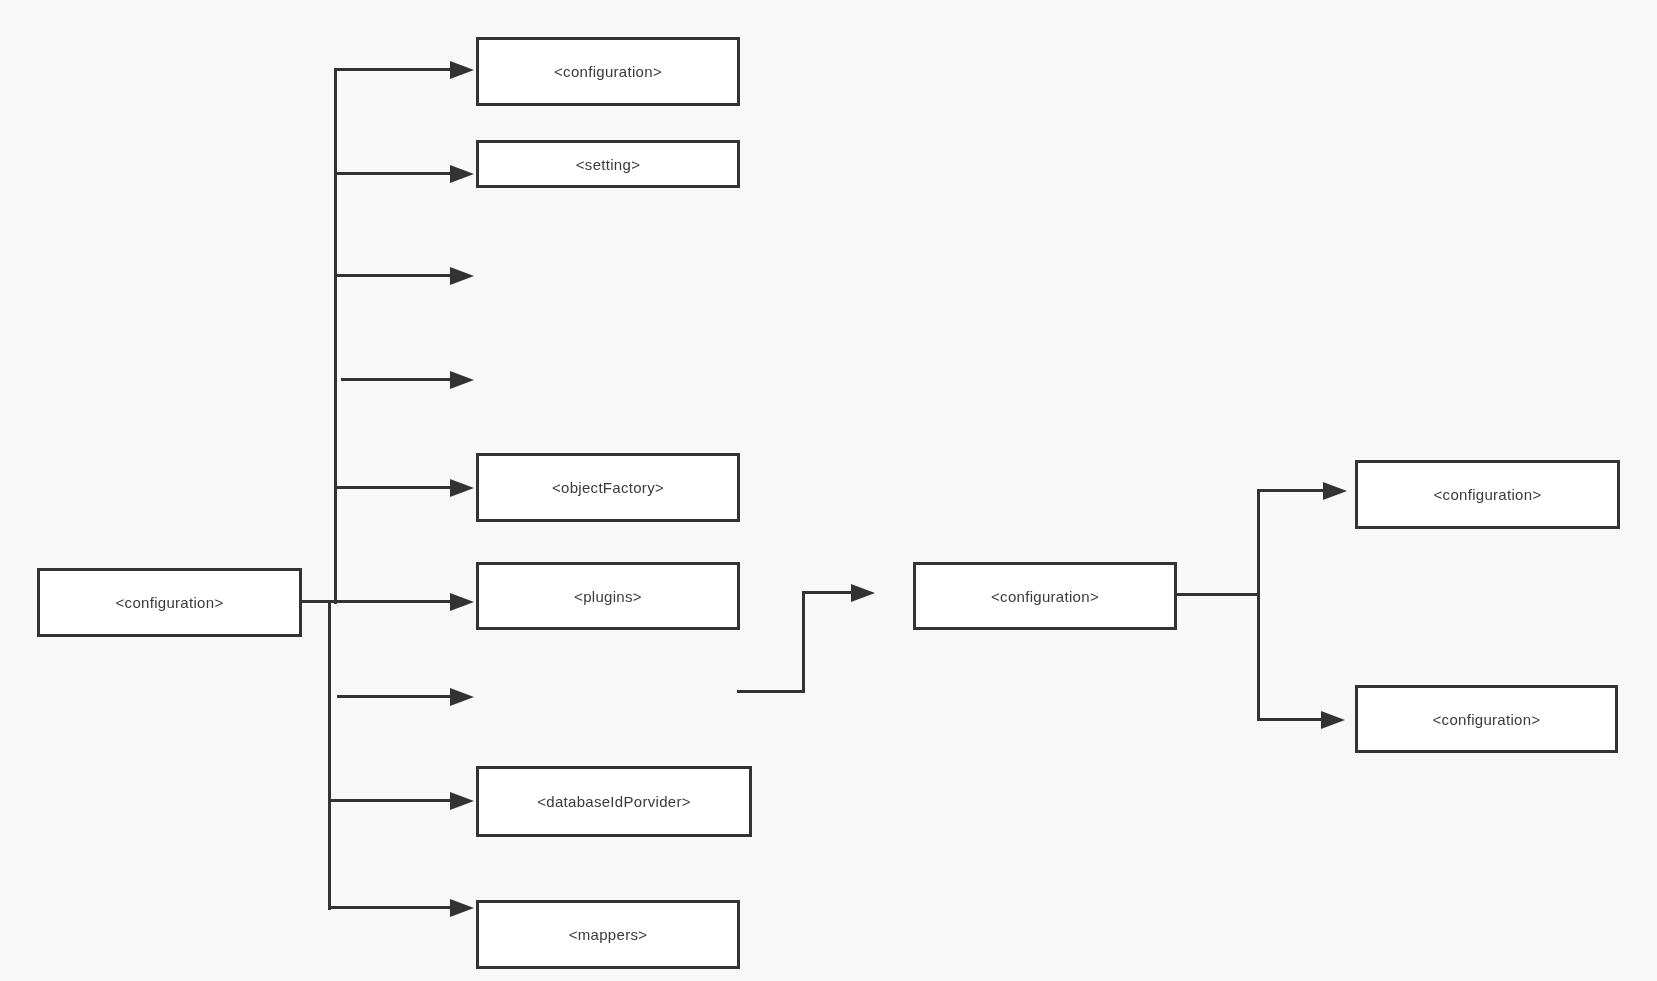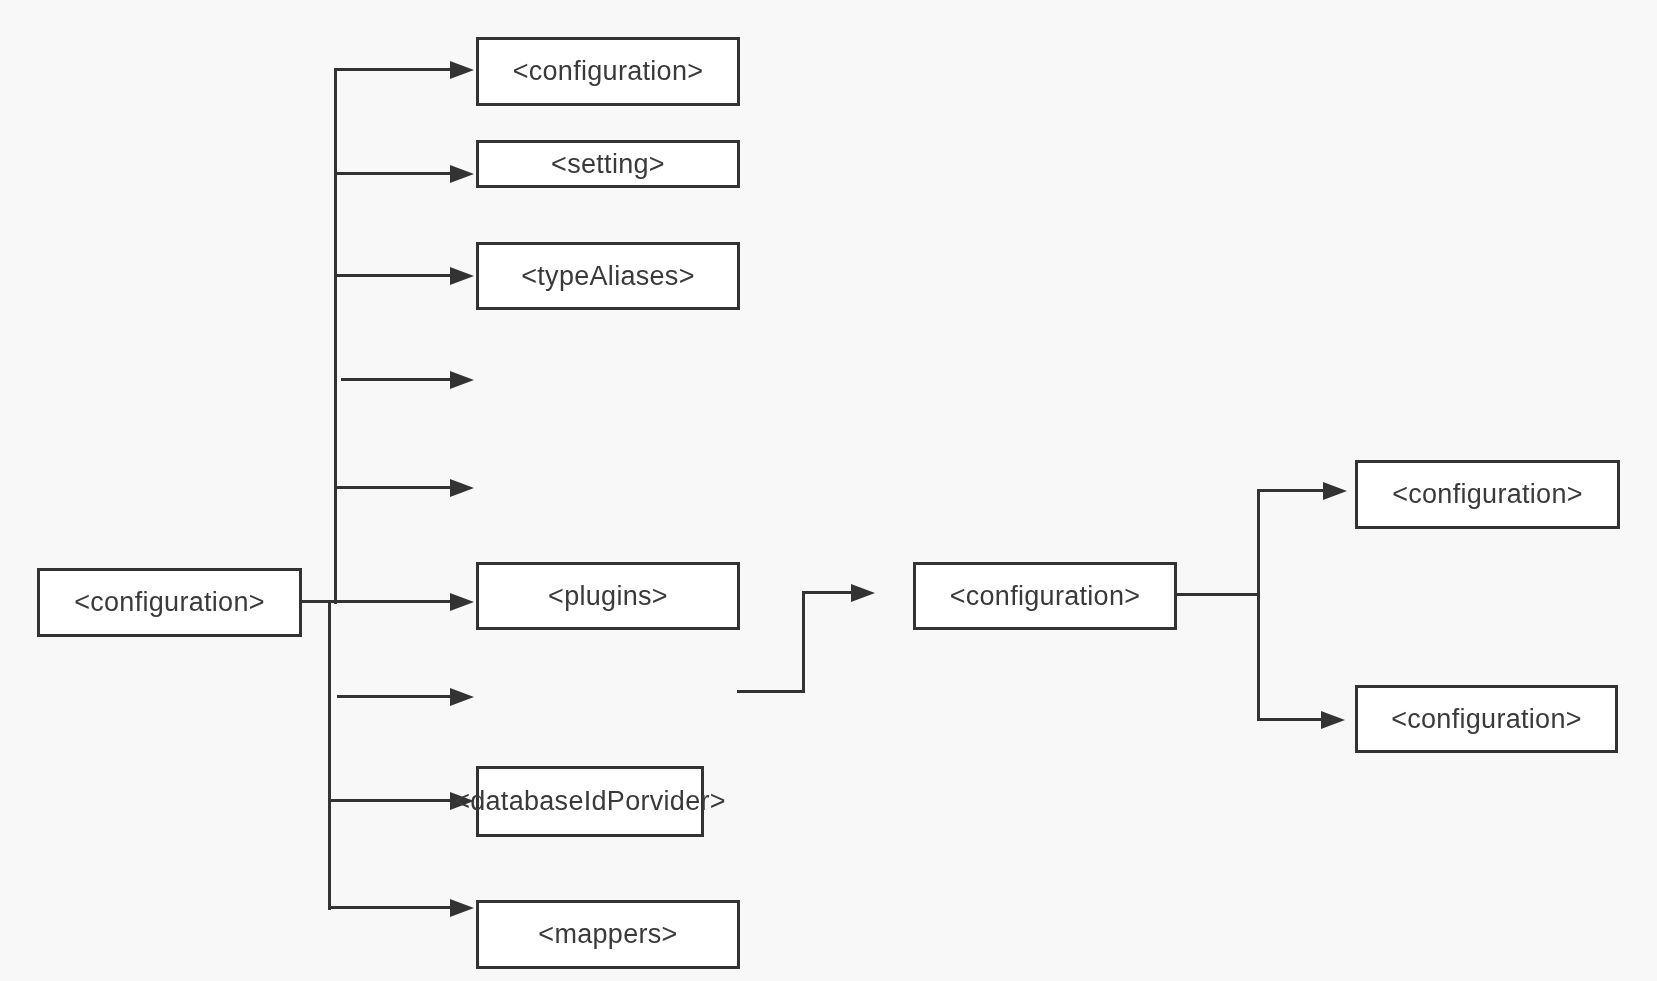--- a/index.html
+++ b/index.html
@@ -16,21 +16,21 @@
     width: 1657px;
     height: 981px;
     background: #f8f8f8;
   }
   .node {
     position: absolute;
     box-sizing: border-box;
     background: #ffffff;
     border: 3px solid #333333;
     color: #3a3a3a;
-    font-size: 27px;
+    font-size: 15px;
     display: flex;
     align-items: center;
     justify-content: center;
     white-space: nowrap;
     letter-spacing: 0.3px;
   }
   .line {
     position: absolute;
     background: #333333;
   }
@@ -76,23 +76,23 @@
   <div class="arrow-right" style="left:450px; top:688px;"></div>
 
   <div class="line" style="left:328px; top:799px; width:124px; height:3px;"></div>
   <div class="arrow-right" style="left:450px; top:792px;"></div>
 
   <div class="line" style="left:328px; top:906px; width:124px; height:3px;"></div>
   <div class="arrow-right" style="left:450px; top:899px;"></div>
 
   <div class="node" style="left:476px; top:37px; width:264px; height:69px;">&lt;configuration&gt;</div>
   <div class="node" style="left:476px; top:140px; width:264px; height:48px;text-align:right;">&lt;setting&gt;</div>
-  <div class="node" style="left:476px; top:242px; width:264px; height:68px;">&lt;typeAliases&gt;</div>
+  <div class="node" style="left:476px; top:453px; width:264px; height:69px;">&lt;objectFactory&gt;</div>
   <div class="node" style="left:476px; top:562px; width:264px; height:68px;">&lt;plugins&gt;</div>
-  <div class="node" style="left:476px; top:766px; width:228px; height:71px;">&lt;databaseIdPorvider&gt;</div>
+  <div class="node" style="left:476px; top:766px; width:276px; height:71px;">&lt;databaseIdPorvider&gt;</div>
   <div class="node" style="left:476px; top:874px; width:264px; height:69px;margin-top:26px;">&lt;mappers&gt;</div>
 
   <div class="line" style="left:737px; top:690px; width:68px; height:3px;"></div>
   <div class="line" style="left:802px; top:591px; width:3px; height:102px;"></div>
   <div class="line" style="left:802px; top:591px; width:51px; height:3px;"></div>
   <div class="arrow-right" style="left:851px; top:584px;"></div>
 
   <div class="node" style="left:913px; top:562px; width:264px; height:68px;">&lt;configuration&gt;</div>
 
   <div class="line" style="left:1174px; top:593px; width:86px; height:3px;"></div>

